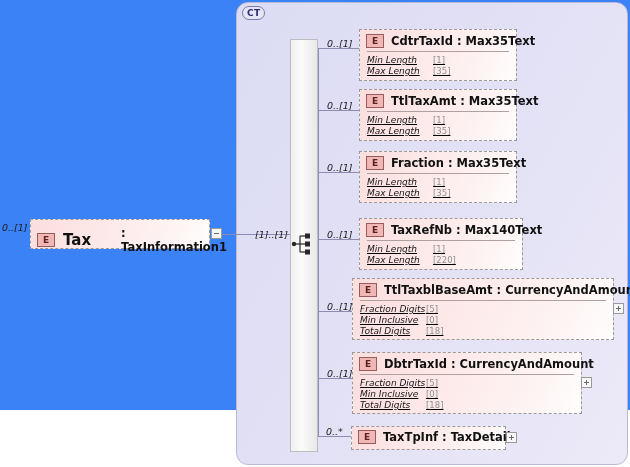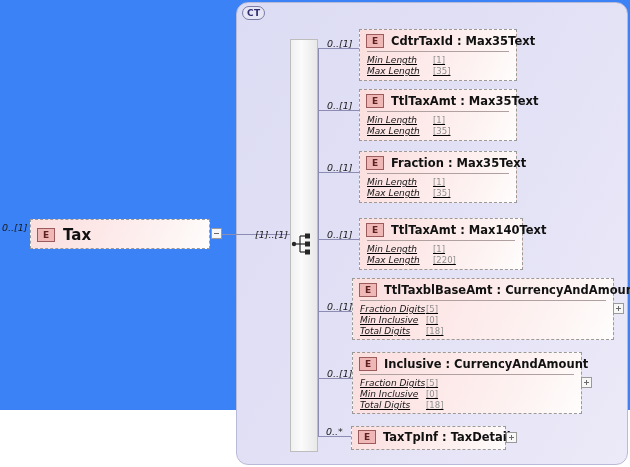--- a/index.html
+++ b/index.html
@@ -199,20 +199,21 @@
   <div class="ct-badge">
     <span class="ct-chip">CT</span>
   </div>
 
   <div class="occ" style="left:2px; top:222px;">0..[1]</div>
 
   <div class="root-elem">
     <div class="root-head">
       <span class="e-chip">E</span>
       <span class="root-name">Tax</span>
+      <span class="root-type">: TaxInformation1</span>
     </div>
   </div>
 
   <span class="toggle" style="left:211px; top:228px;"></span>
 
   <div class="line-h" style="left:222px; top:234px; width:15px;"></div>
 
   <div class="line-h" style="left:237px; top:234px; width:54px;"></div>
 
   <div class="occ" style="left:255px; top:229px;">[1]..[1]</div>
@@ -297,21 +298,21 @@
       </div>
     </div>
   </div>
 
   <div class="line-h" style="left:318px; top:239px; width:41px;"></div>
   <div class="occ" style="left:327px; top:229px;">0..[1]</div>
 
   <div class="elem" style="left:359px; top:218px; width:164px; height:52px;">
     <div class="elem-head">
       <span class="e-chip">E</span>
-      <span class="e-name">TtlTaxAmt : Max140Text</span>
+      <span class="e-name">TaxRefNb : Max140Text</span>
     </div>
     <div class="facet-sep"></div>
     <div class="facets">
       <div class="facet-row">
         <span class="facet-name">Min Length</span>
         <span class="facet-val">[1]</span>
       </div>
       <div class="facet-row">
         <span class="facet-name">Max Length</span>
         <span class="facet-val">[220]</span>
@@ -344,21 +345,21 @@
     </div>
   </div>
   <span class="toggle plus" style="left:613px; top:303px;"></span>
 
   <div class="line-h" style="left:318px; top:378px; width:34px;"></div>
   <div class="occ" style="left:327px; top:368px;">0..[1]</div>
 
   <div class="elem" style="left:352px; top:352px; width:230px; height:62px;">
     <div class="elem-head">
       <span class="e-chip">E</span>
-      <span class="e-name">Inclusive : CurrencyAndAmount</span>
+      <span class="e-name">DbtrTaxId : CurrencyAndAmount</span>
     </div>
     <div class="facet-sep"></div>
     <div class="facets">
       <div class="facet-row">
         <span class="facet-name">Fraction Digits</span>
         <span class="facet-val">[5]</span>
       </div>
       <div class="facet-row">
         <span class="facet-name">Min Inclusive</span>
         <span class="facet-val">[0]</span>

